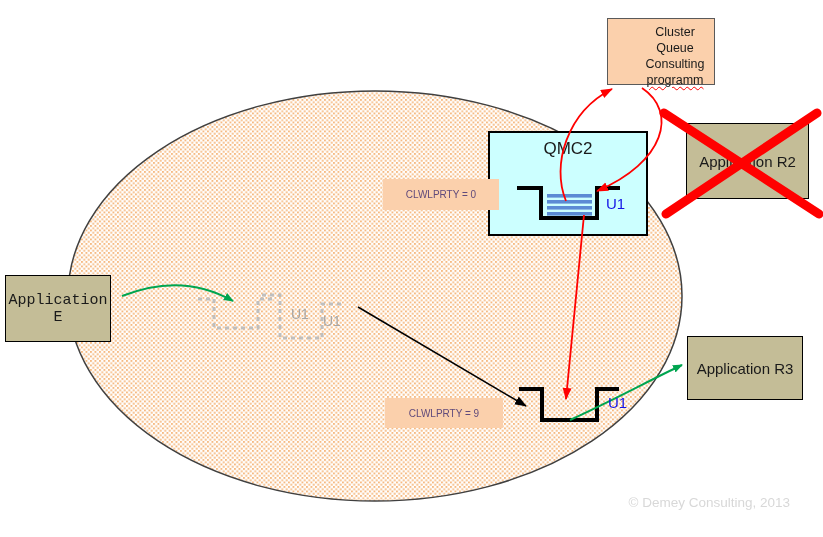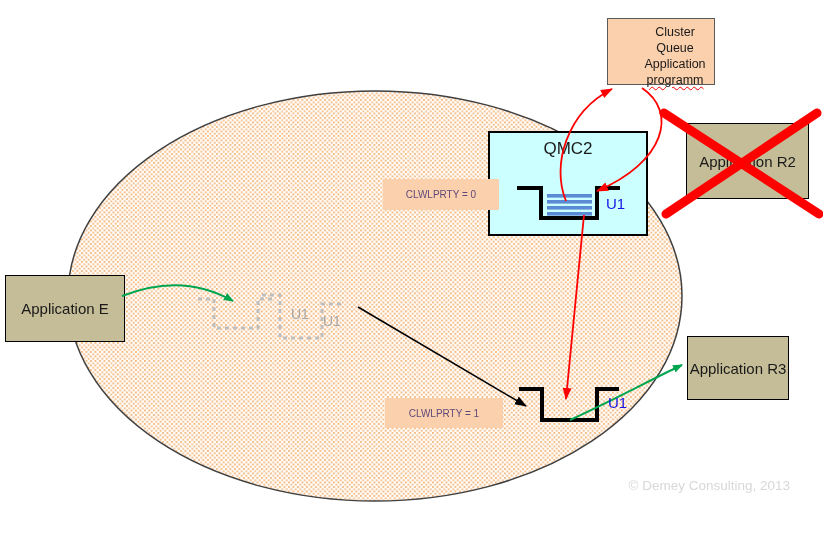--- a/index.html
+++ b/index.html
@@ -37,21 +37,21 @@
     position:absolute; z-index:3; box-sizing:border-box;
     background:var(--peach); color:var(--purple-text);
     font-size:10px; display:flex; align-items:center; justify-content:center;
   }
 
   .u1 { position:absolute; z-index:3; font-weight:normal; }
   .u1-blue { color:var(--blue-text); font-size:15px; }
   .u1-gray { color:var(--gray-text); font-size:14px; }
 
   .copyright {
-    position:absolute; z-index:1; right:33px; top:478px;
+    position:absolute; z-index:1; right:33px; top:495px;
     color:var(--copyright-gray); font-size:13.5px;
   }
 
   .dot        { fill:var(--stipple); }
   .ellipse    { stroke:var(--ellipse-stroke); }
   .arrow-red  { stroke:var(--red);   fill:none; stroke-width:1.8px; }
   .arrow-grn  { stroke:var(--green); fill:none; stroke-width:2px; }
   .arrow-blk  { stroke:#000;         fill:none; stroke-width:1.5px; }
   .head-red   { fill:var(--red); }
   .head-grn   { fill:var(--green); }
@@ -70,46 +70,46 @@
     <defs>
       <pattern id="stipple" width="4.5" height="4.5" patternUnits="userSpaceOnUse">
         <rect width="4.5" height="4.5" fill="#FFFFFF"></rect>
         <rect x="0" y="0" width="1.9" height="1.9" class="dot"></rect>
         <rect x="2.3" y="2.3" width="1.9" height="1.9" class="dot"></rect>
       </pattern>
     </defs>
     <ellipse class="ellipse" cx="375" cy="296" rx="307" ry="205" fill="url(#stipple)" stroke-width="1.5"></ellipse>
   </svg>
 
-  <div class="box app-box" style="left:5px; top:275px; width:120px; height:67px;">
+  <div class="box app-box" style="left:5px; top:275px; width:106px; height:67px;font-family:Liberation Mono, monospace;">
     <span>Application E</span>
   </div>
 
 
   <div class="box qm-box qm-cyan top-label" style="left:488px; top:131px; width:160px; height:105px;">
     <span>QMC2</span>
   </div>
 
 
   <div class="box monitor-box" style="left:607px; top:18px; width:108px; height:67px;padding-left:28px;">
     <span>Cluster Queue</span>
-    <span>Application</span>
+    <span>Consulting</span>
     <span class="squiggle">programm</span>
   </div>
 
   <div class="box app-box" style="left:686px; top:123px; width:123px; height:76px;">
     <span>Application R2</span>
   </div>
 
-  <div class="box app-box" style="left:687px; top:336px; width:102px; height:64px;">
+  <div class="box app-box" style="left:687px; top:336px; width:116px; height:64px;">
     <span>Application R3</span>
   </div>
 
   <div class="prty-label" style="left:383px; top:179px; width:116px; height:31px;">CLWLPRTY = 0</div>
-  <div class="prty-label" style="left:385px; top:398px; width:118px; height:30px;">CLWLPRTY = 1</div>
+  <div class="prty-label" style="left:385px; top:398px; width:118px; height:30px;">CLWLPRTY = 9</div>
 
   <div class="u1 u1-gray" style="left:291px; top:306px;">U1</div>
   <div class="u1 u1-gray" style="left:323px; top:313px;">U1</div>
   <div class="u1 u1-blue" style="left:606px; top:195px;">U1</div>
   <div class="u1 u1-blue" style="left:608px; top:394px;">U1</div>
 
   <div class="copyright">© Demey Consulting, 2013</div>
 
   <svg class="layer layer-fg" viewBox="0 0 823 537">
     <defs>

